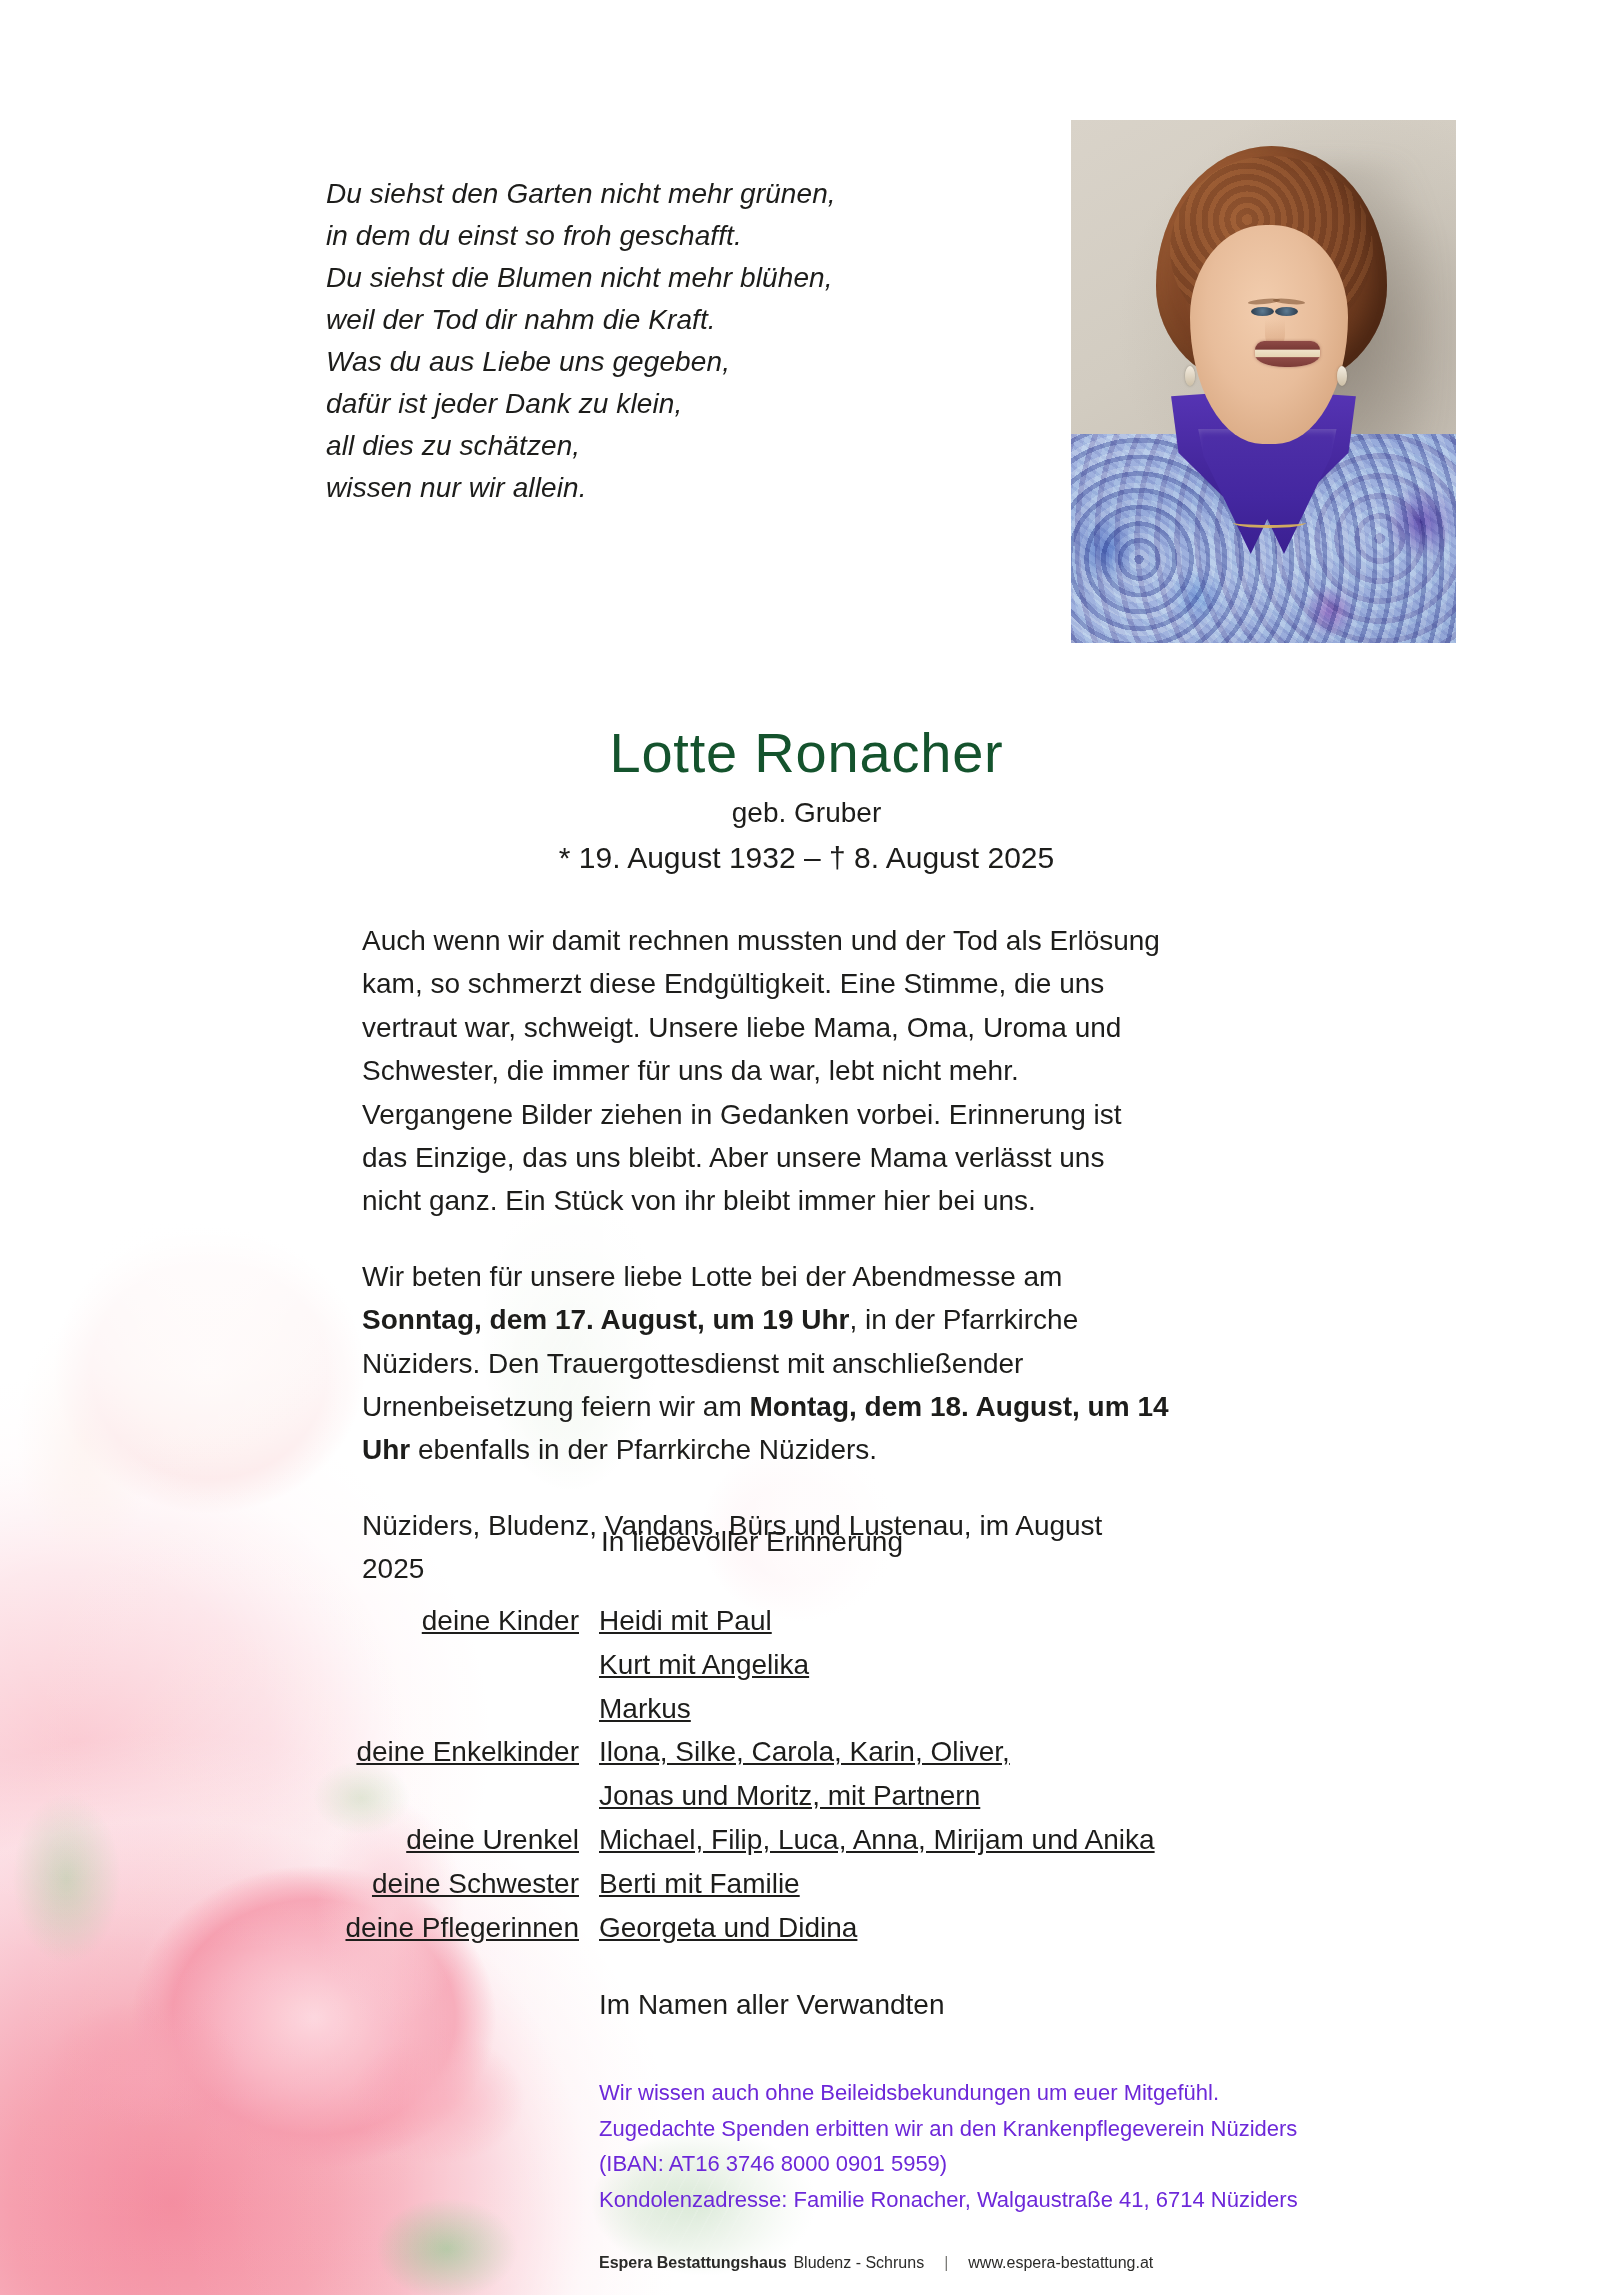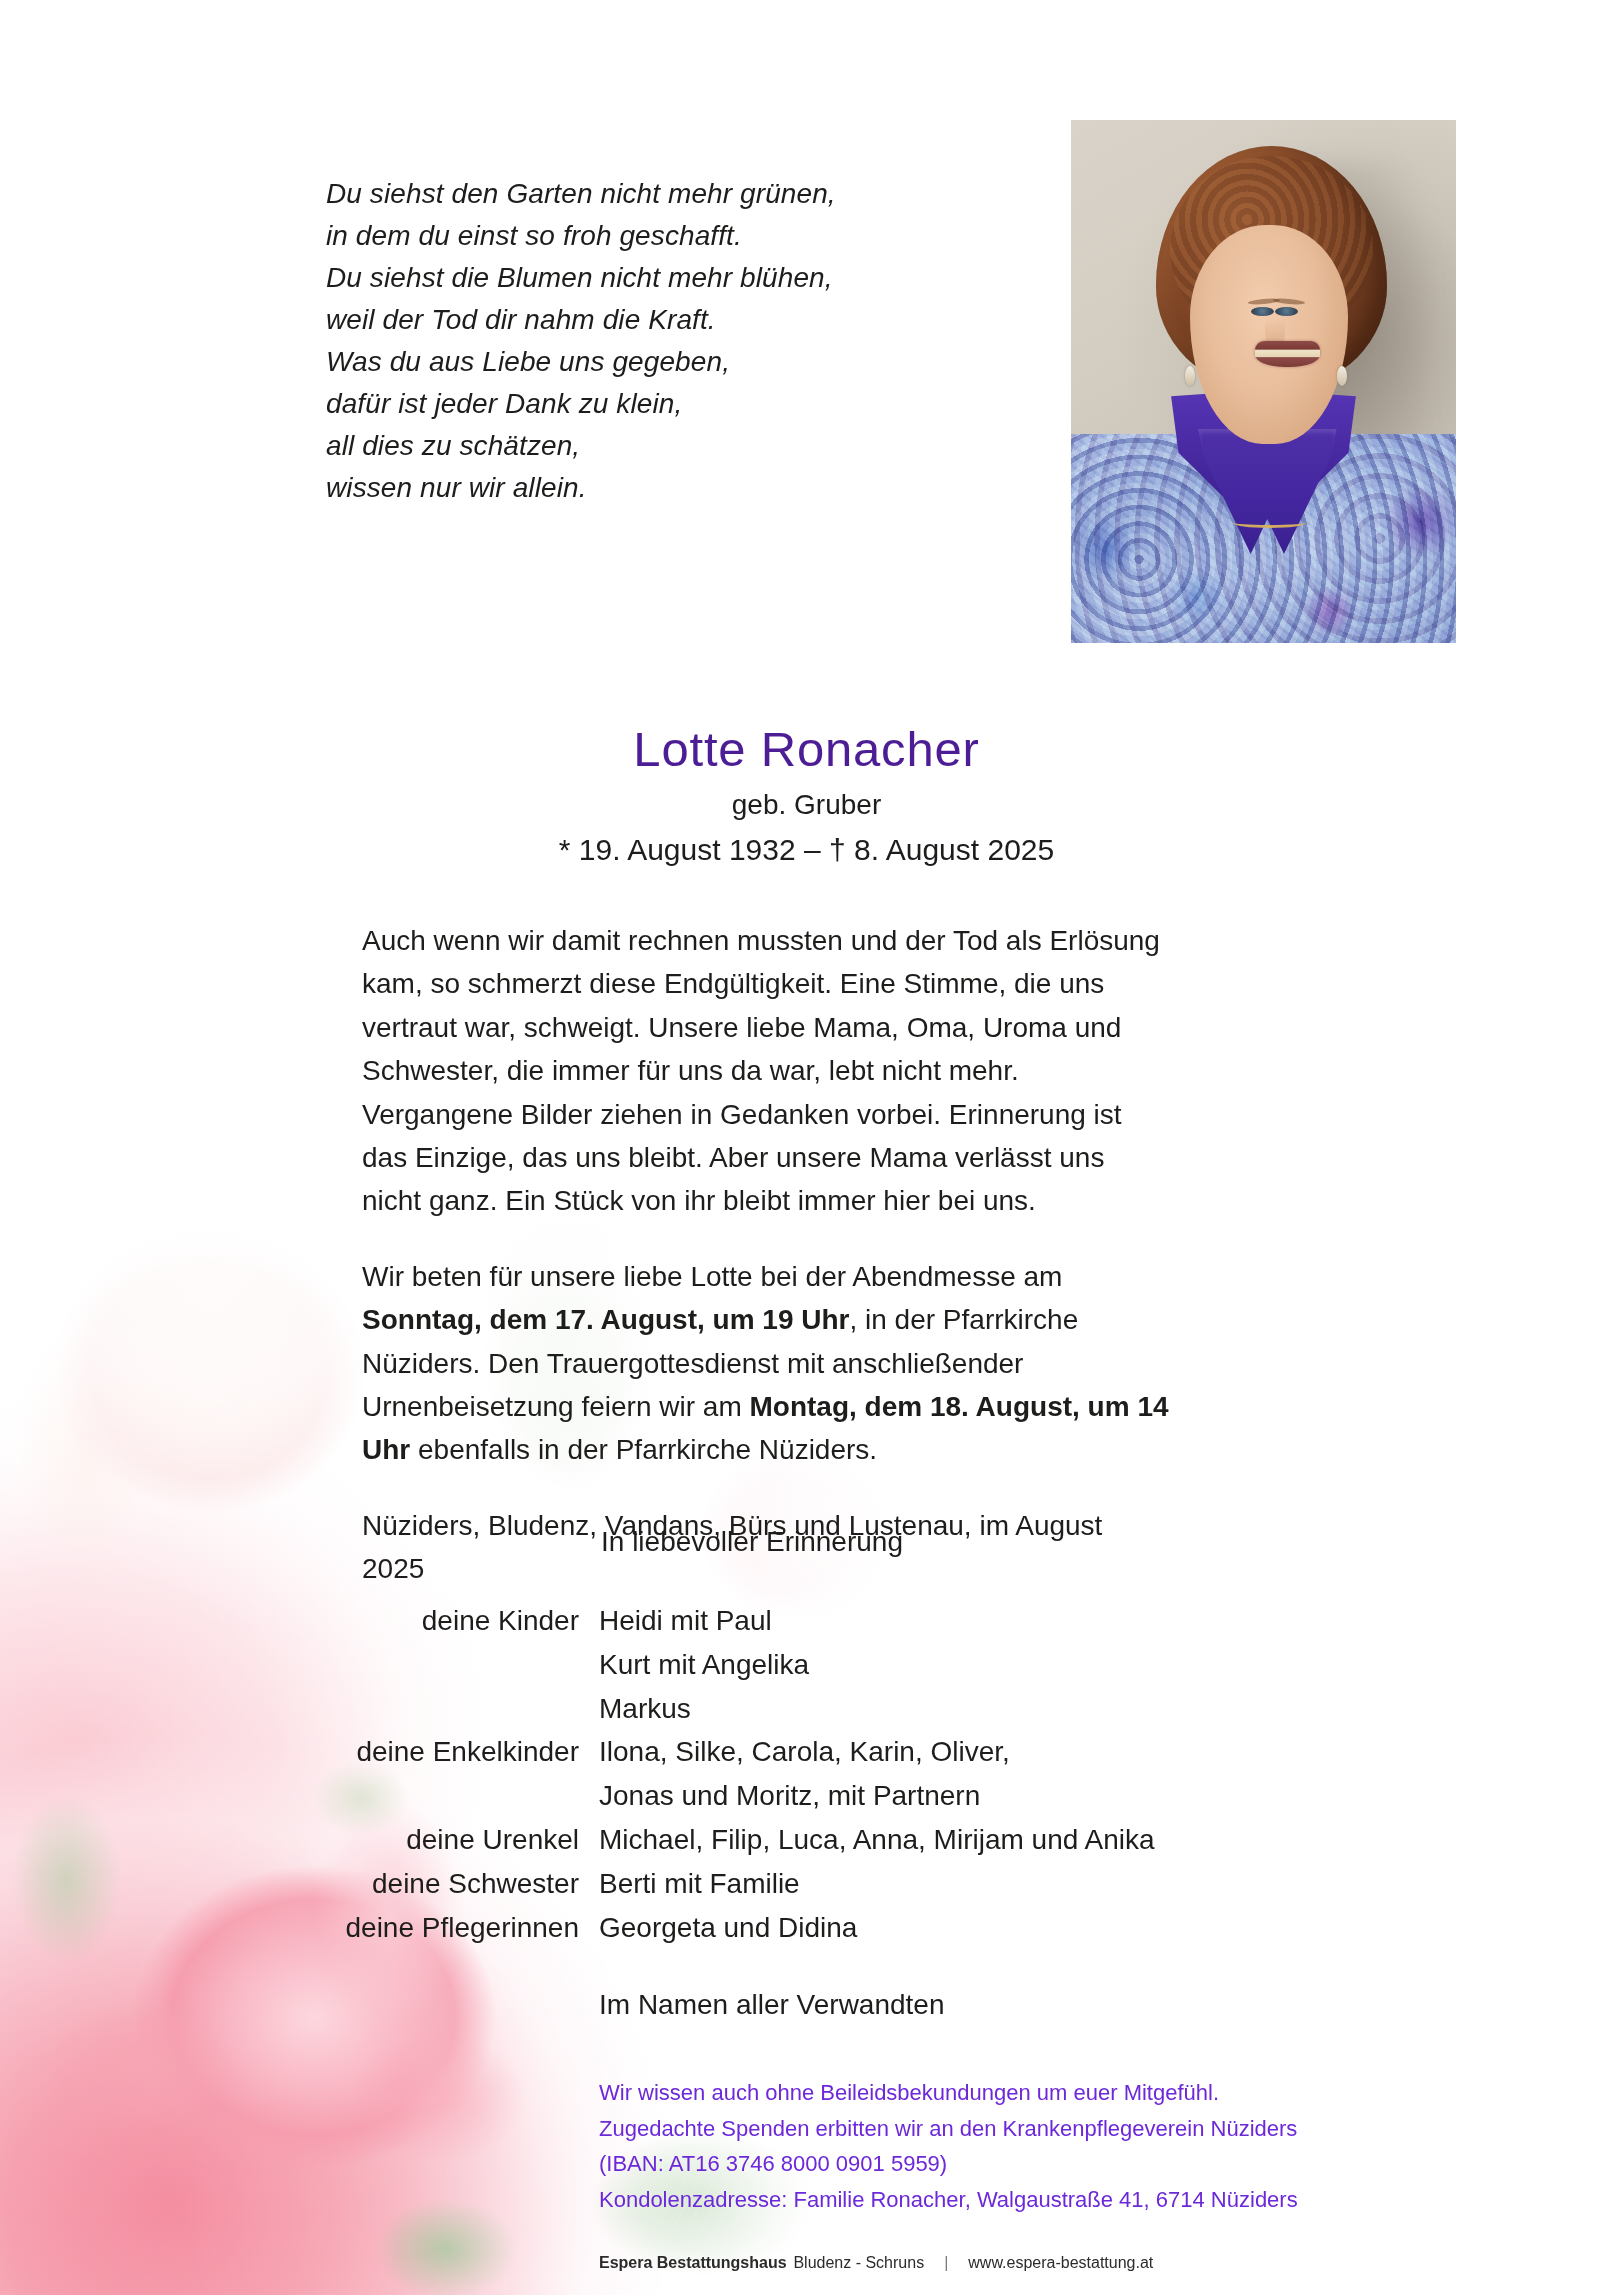--- a/index.html
+++ b/index.html
@@ -237,24 +237,24 @@
   .portrait .earring.l { left: 29.5%; }
   .portrait .earring.r { left: 69%; }
 
   .name-block {
     position: absolute;
     left: 0; right: 0;
     top: 724px;
     text-align: center;
   }
   .name {
-    font-size: 49px;
+    font-size: 56px;
     line-height: 1.05;
     letter-spacing: 0.8px;
-    color: #4c1d95;
+    color: #14532d;
   }
   .maiden {
     font-size: 28px;
     line-height: 1.5;
     margin-top: 9px;
     color: #1d1d1b;
   }
   .dates {
     font-size: 30px;
     line-height: 1.4;
@@ -287,21 +287,21 @@
 
   .family {
     position: absolute;
     left: 228px;
     top: 1599px;
     width: 989px;
     font-size: 28px;
     line-height: 1.565;
     color: #1d1d1b;
   }
-  .famrow { display: flex; align-items: flex-start; }
+  .famrow { display: flex; align-items: flex-start; text-decoration: underline; }
   .famlabel {
     width: 371px;
     text-align: right;
     padding-right: 20px;
     box-sizing: border-box;
     white-space: nowrap;
   }
   .famnames { flex: 1; }
   .famnames div { white-space: nowrap; }
 

